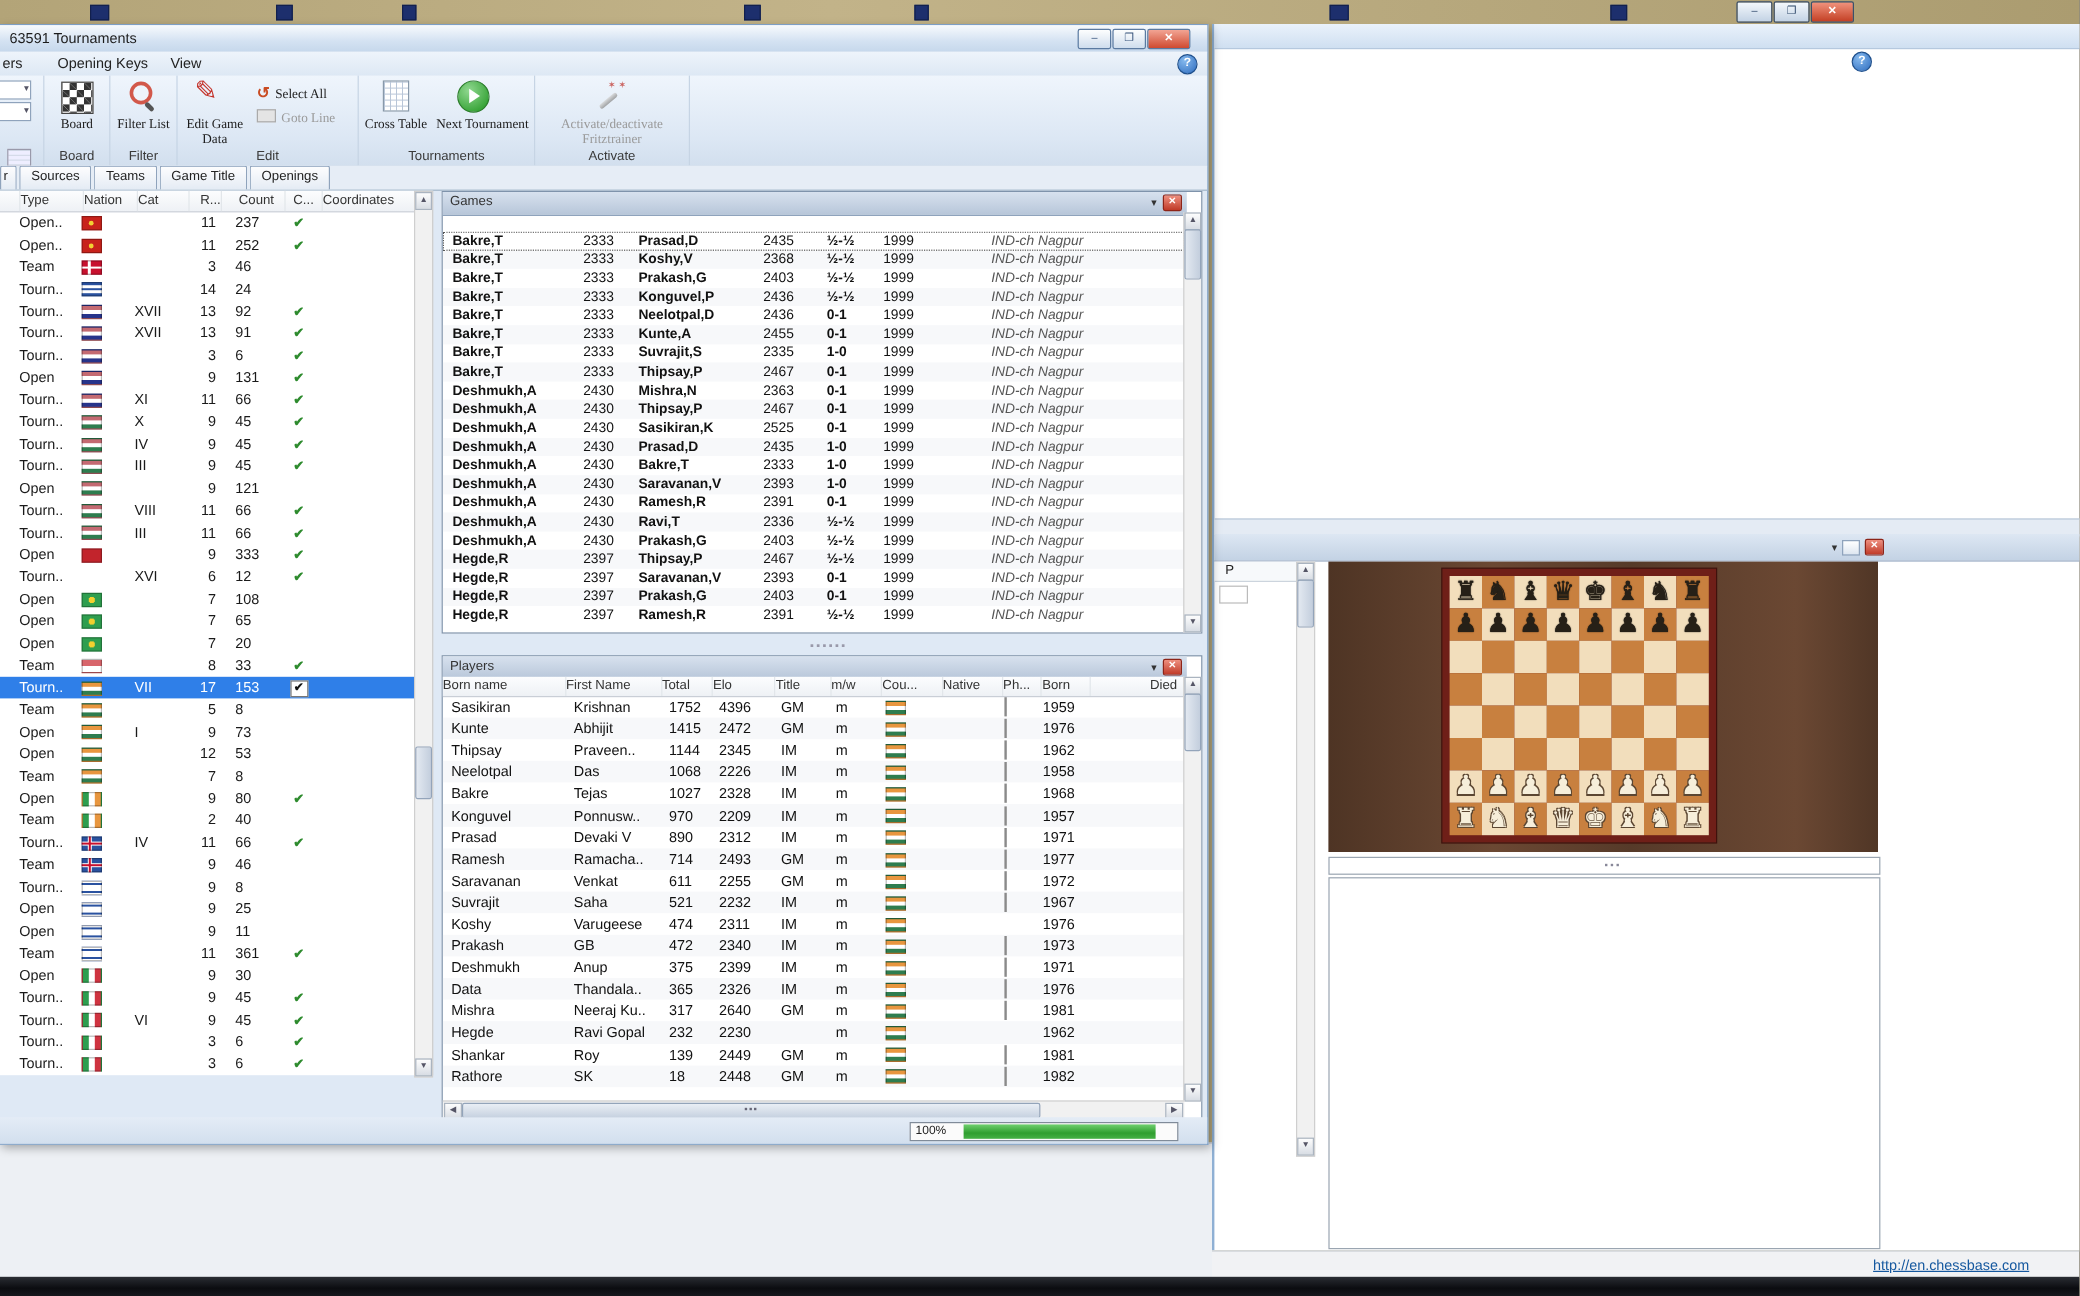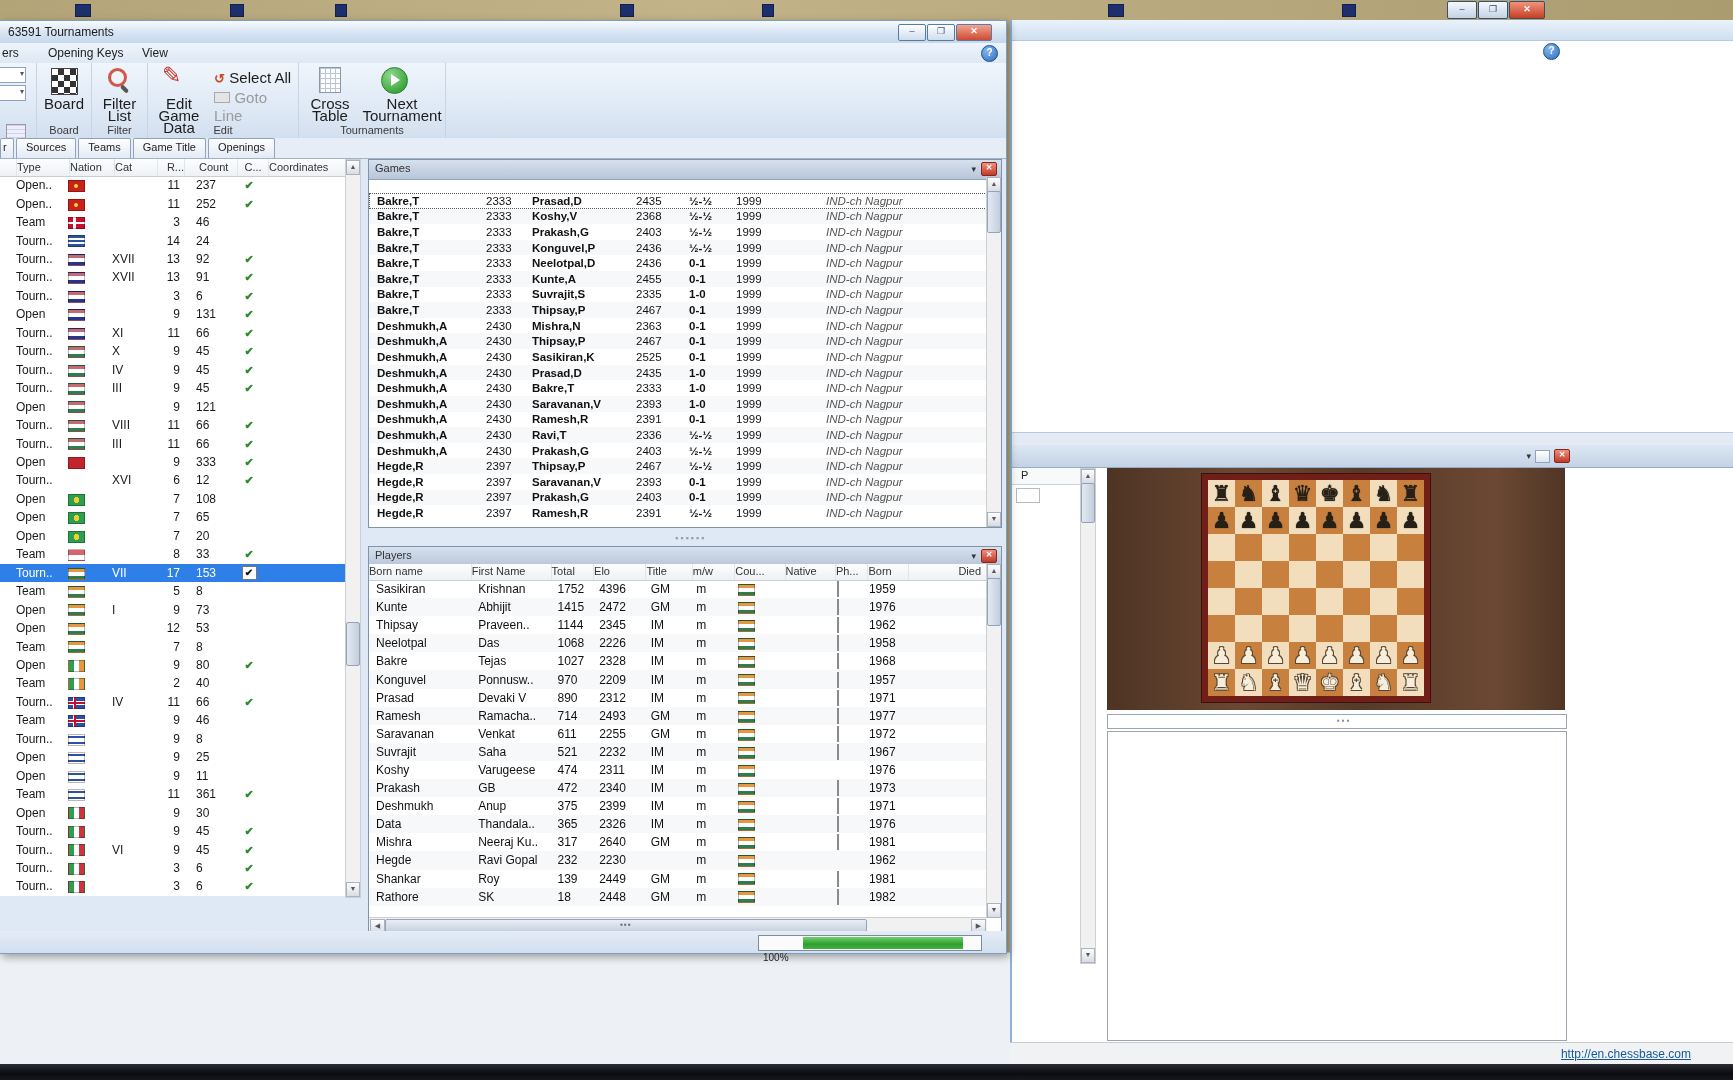--- a/index.html
+++ b/index.html
@@ -72,21 +72,21 @@
     background:linear-gradient(#fdfefe,#cfdded);color:#33517a;font-size:9px;line-height:13px;text-align:center;}
   .tb-btn.close{width:34px;background:linear-gradient(#f2a493,#cf4a30);color:#fff;font-weight:bold;}
   #menubar{position:absolute;left:0;top:22px;right:0;height:20px;background:linear-gradient(#eef4fb,#dde8f4);}
   .menu-item{position:absolute;top:3px;font-size:12px;color:#222;}
   #menu-help{position:absolute;right:8px;top:2px;}
   
   #ribbon{position:absolute;left:0;top:42px;right:0;height:75px;
     background:linear-gradient(#eff5fc,#dce7f4 70%,#d2dfee);border-bottom:1px solid #b9cbdf;display:flex;}
   .rgroup{position:relative;height:75px;border-right:1px solid #c6d4e4;}
   .rgroup .glabel{position:absolute;left:0;right:0;bottom:2px;text-align:center;font-size:11px;color:#3a3a3a;}
-  .rbtn-label{font-size:15px;color:#1c1c1c;text-align:center;line-height:12px;}
+  .rbtn-label{font-size:11px;color:#1c1c1c;text-align:center;line-height:12px;font-family:Liberation Serif, serif;}
   .gray{color:#9a9a9a !important;}
   #grp-stub{width:36px;}
   .mini-combo{position:absolute;left:-6px;width:30px;height:14px;background:#fff;border:1px solid #8fa3bc;}
   .mini-combo::after{content:"▾";position:absolute;right:1px;top:1px;font-size:8px;color:#556;}
   .mini-grid{position:absolute;left:6px;top:61px;width:18px;height:13px;border:1px solid #99a;background:
     linear-gradient(#cdd6e2 1px,transparent 1px) 0 0/4px 4px,#eef;}
   #grp-board{width:54px;} #grp-filter{width:55px;} #grp-edit{width:150px;}
   #grp-tourn{width:146px;} #grp-activate{width:128px;} #grp-rest{flex:1;border-right:none;}
   .icon-chessboard{width:25px;height:25px;border:1px solid #444;background-color:#fff;
     background-image:linear-gradient(45deg,#333 25%,transparent 25%,transparent 75%,#333 75%),
@@ -152,21 +152,21 @@
     linear-gradient(to bottom,transparent 12%,#2a52a0 12%,#2a52a0 28%,transparent 28%,transparent 72%,#2a52a0 72%,#2a52a0 88%,transparent 88%);}
   .flag-ITA{background:linear-gradient(to right,#2e9e4f 0 33%,#fff 33% 67%,#cf3340 67%);}
   .tick{color:#2e8b2e;font-size:11px;font-weight:bold;}
   .sel-checkbox{display:inline-block;width:13px;height:12px;background:#fff;border:1px solid #777;
     color:#111;font-size:10px;line-height:11px;font-weight:bold;text-align:center;}
   #ll-scroll{left:345px;top:138px;height:737px;position:absolute;width:14px;background:#f1f1f1;border:1px solid #cfcfcf;}
   
   .panel{position:absolute;background:#fff;border:1px solid #7f93ab;}
   #games-panel{left:368px;top:138px;width:632px;height:367px;}
   #players-panel{left:368px;top:525px;width:632px;height:385px;}
-  .panel-title{position:absolute;left:0;top:0;right:0;height:17px;
+  .panel-title{position:absolute;left:0;top:0;right:12px;height:17px;
     background:linear-gradient(#d7e1ee,#b7c6d9);border-bottom:1px solid #8fa3bc;
     font-size:11px;color:#333;padding:2px 6px 0;}
   .panel-title .icons{position:absolute;right:4px;top:2px;display:flex;gap:5px;align-items:center;}
   .phead{position:absolute;left:0;right:14px;height:16px;background:linear-gradient(#fcfdfe,#eef1f5);
     border-bottom:1px solid #c9ced6;display:flex;font-size:11px;color:#333;}
   .phead span{line-height:15px;border-right:1px solid #e2e6ea;padding-left:0;}
   #games-head{top:17px;} #players-head{top:17px;}
   .gc-white{width:109px;padding-left:8px;} .gc-elow{width:46px;} .gc-black{width:104px;}
   .gc-elob{width:53px;} .gc-result{width:47px;} .gc-year{width:90px;} .gc-tourn{flex:1;border-right:none !important;}
   #games-rows{position:absolute;left:0;top:33px;right:14px;bottom:0;overflow:hidden;}
@@ -187,21 +187,21 @@
   #players-vscroll{bottom:14px;}
   #players-hscroll{position:absolute;left:0;right:14px;bottom:0;height:14px;background:#f1f1f1;border-top:1px solid #cfcfcf;}
   .hsb-arrow{position:absolute;top:1px;width:13px;height:12px;background:linear-gradient(#fdfdfd,#d8dde4);
     border:1px solid #aab4c0;color:#556;font-size:7px;text-align:center;line-height:11px;}
   .hsb-thumb{position:absolute;top:1px;height:11px;background:linear-gradient(#e9eef5,#c7d2e0);
     border:1px solid #93a4ba;border-radius:2px;color:#667;font-size:8px;text-align:center;line-height:9px;letter-spacing:1px;}
   #splitter-dots{position:absolute;left:675px;top:512px;color:#99a;font-size:9px;letter-spacing:2px;}
   
   #statusbar{position:absolute;left:0;right:0;bottom:0;height:22px;background:linear-gradient(#e4ecf6,#d2dfee);}
   #progress{position:absolute;right:24px;top:4px;width:222px;height:14px;border:1px solid #808b99;background:#fbfbfb;display:flex;}
-  #progress .plabel{width:40px;font-size:10px;color:#222;padding:16px 0 0 4px;}
+  #progress .plabel{width:40px;font-size:10px;color:#222;padding:1px 0 0 4px;}
   #progress .pfill{width:160px;margin:1px 0;background:linear-gradient(#6fd06f,#2f9e2f 60%,#45b045);}
 </style>
 </head>
 <body>
 
 <div id="screen">
 
   <div id="desktop-strip">
     <div class="tb-frag" style="left:75px;width:14px;"></div>
     <div class="tb-frag" style="left:230px;width:12px;"></div>
@@ -426,20 +426,25 @@
         </div>
         <div class="glabel">Edit</div>
       </div>
       <div class="rgroup" id="grp-tourn">
         <div style="position:absolute;left:20px;top:4px;" class="icon-crosstable"></div>
         <div class="rbtn-label" style="position:absolute;left:0;width:62px;top:35px;">Cross Table</div>
         <div style="position:absolute;left:82px;top:4px;" class="icon-play"></div>
         <div class="rbtn-label" style="position:absolute;left:60px;width:86px;top:35px;">Next Tournament</div>
         <div class="glabel">Tournaments</div>
       </div>
+      <div class="rgroup" id="grp-activate">
+        <div style="position:absolute;left:50px;top:3px;" class="icon-wand"></div>
+        <div class="rbtn-label gray" style="position:absolute;left:6px;right:6px;top:35px;">Activate/deactivate Fritztrainer</div>
+        <div class="glabel">Activate</div>
+      </div>
       <div class="rgroup" id="grp-rest"></div>
     </div>
 
     <div id="tabbar">
       <div class="tab cut">r</div>
       <div class="tab">Sources</div>
       <div class="tab">Teams</div>
       <div class="tab">Game Title</div>
       <div class="tab">Openings</div>
     </div>

